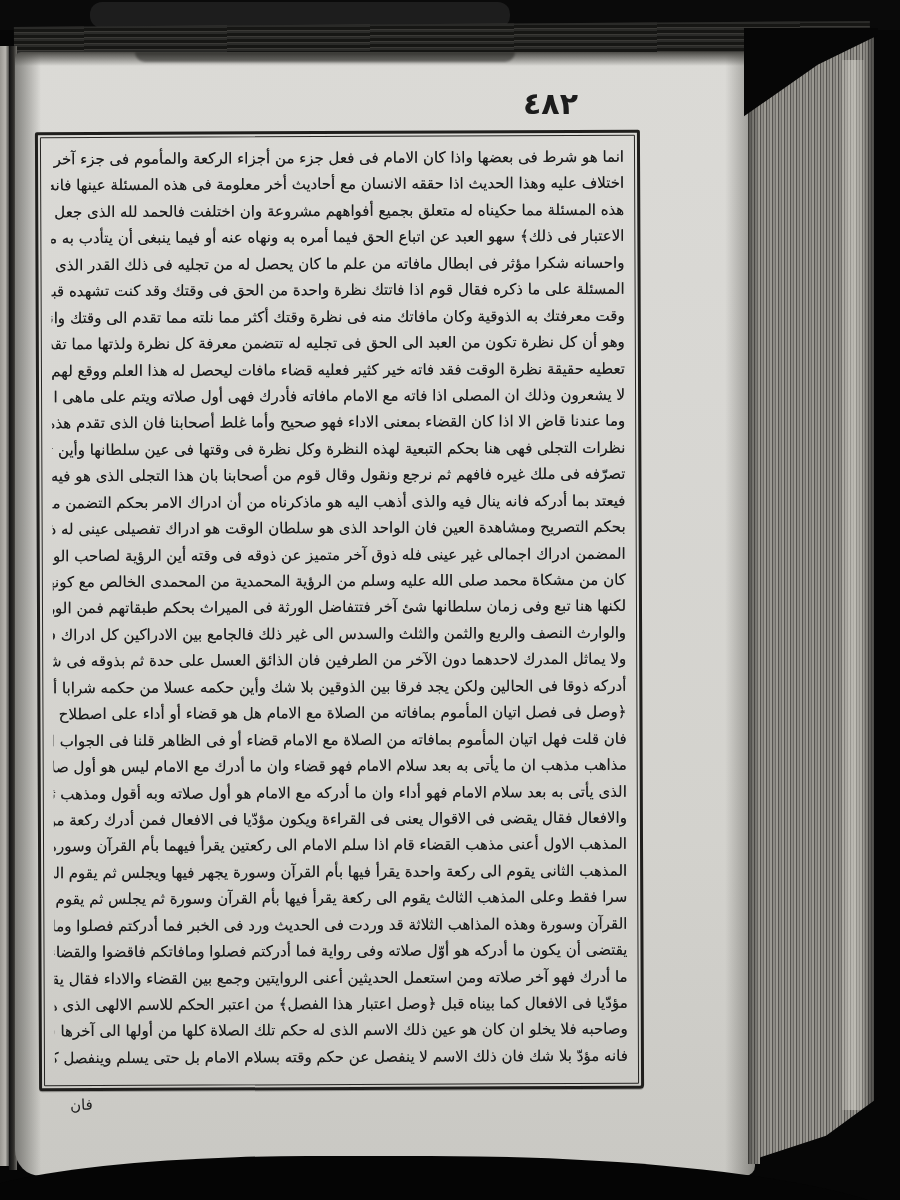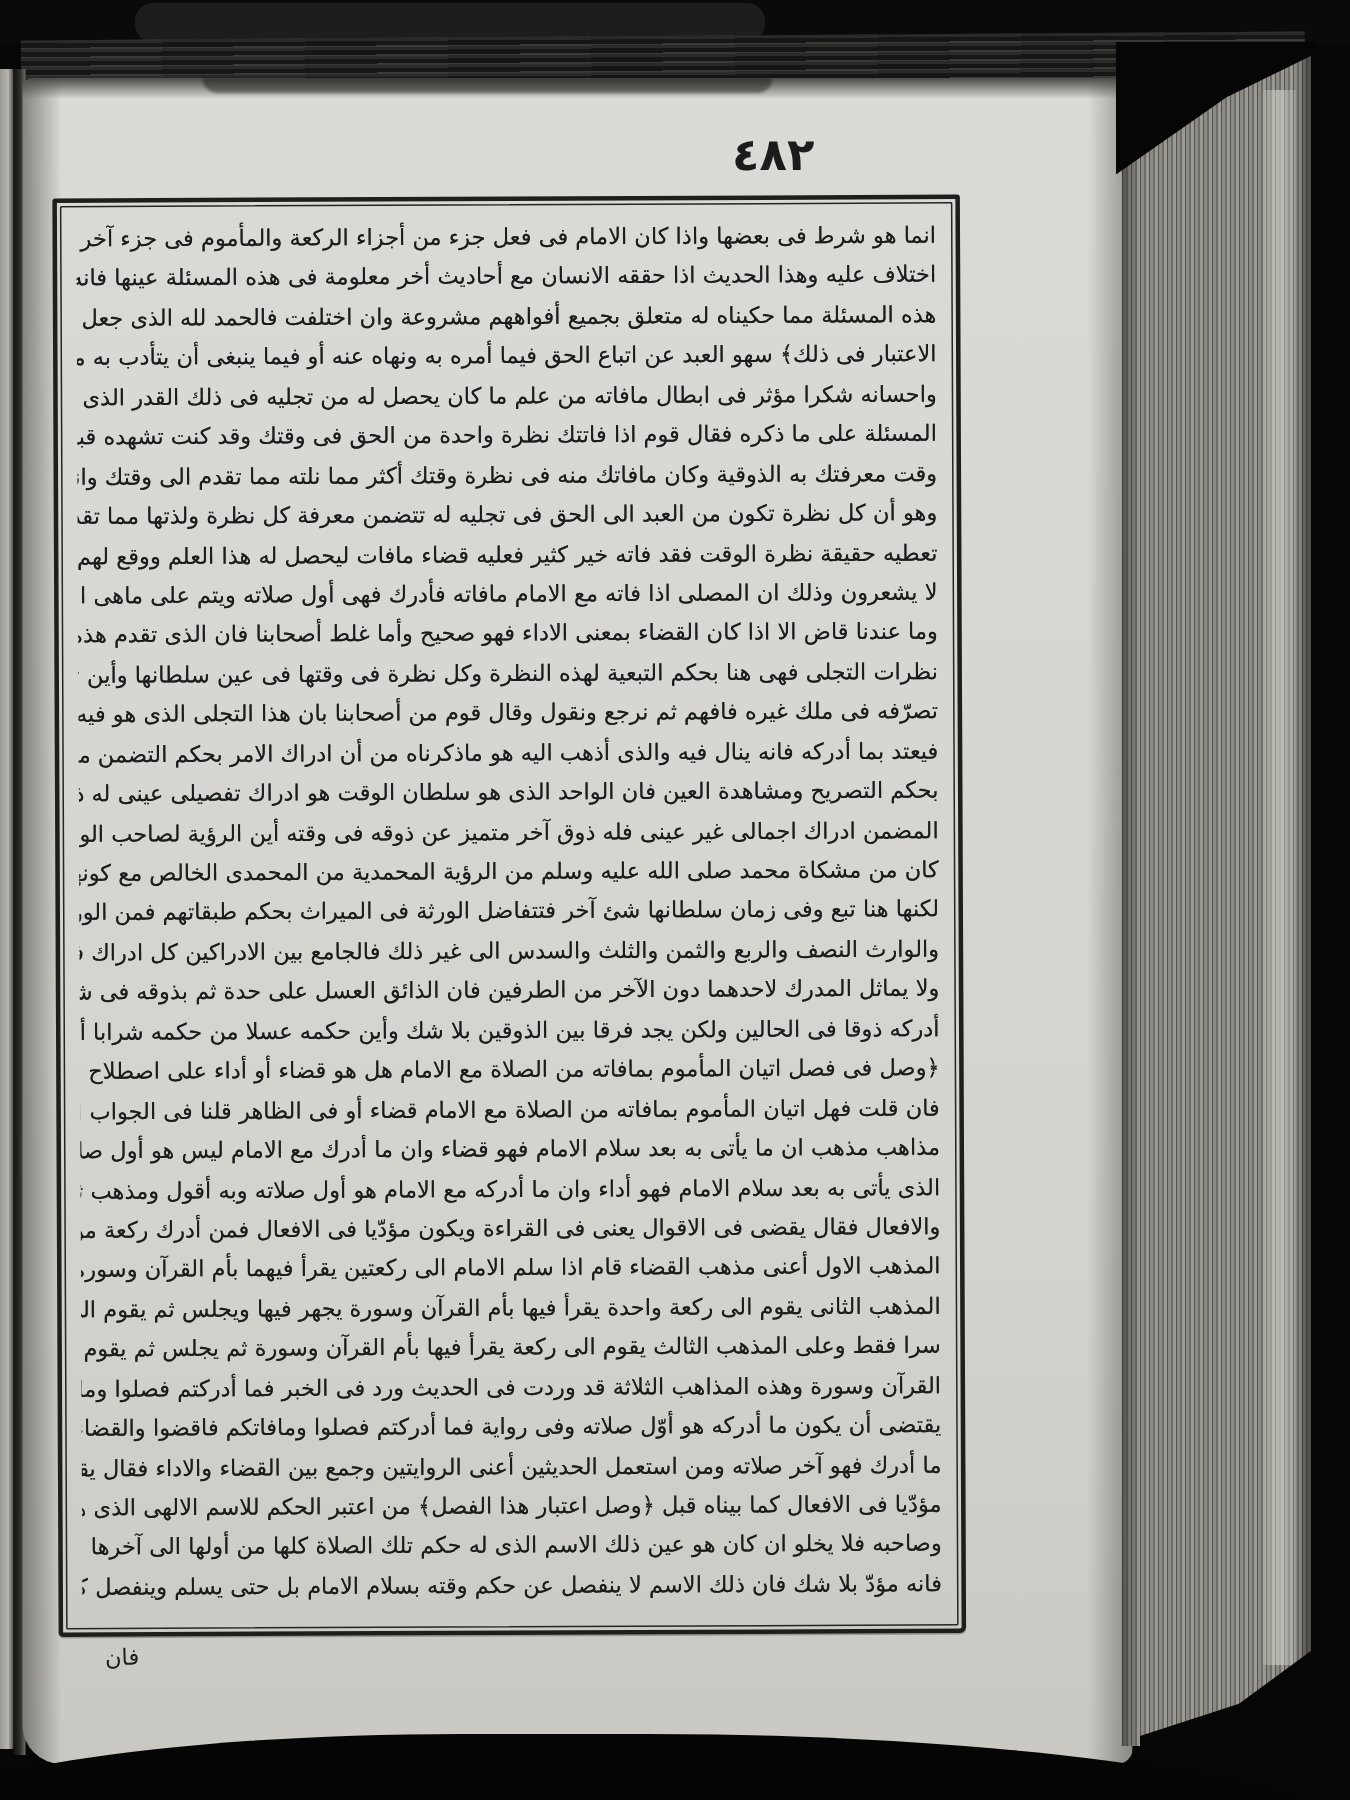--- a/index.html
+++ b/index.html
@@ -44,21 +44,21 @@
   .fore-edge-botcut{position:absolute;left:760px;top:1080px;width:120px;height:90px;background:#060606;clip-path:polygon(100% 18%,100% 100%,0 100%,0 86%,55% 62%);}
 
   .bottom-shadow{
     position:absolute;left:-60px;top:1156px;width:980px;height:80px;background:#050505;
     border-radius:45% 60% 0 0 / 90% 120% 0 0;
   }
 
   
   .page-number{
     position:absolute;left:488px;top:86px;width:90px;
-    text-align:left;font-size:30px;font-weight:bold;color:var(--ink,#1c1c1c);
+    text-align:right;font-size:30px;font-weight:bold;color:var(--ink,#1c1c1c);
     letter-spacing:2px;
   }
   .frame-outer{
     position:absolute;left:37px;top:131px;width:599px;height:953px;
     border:3px solid #1f1e1c;border-radius:2px 2px 4px 3px;
     transform:rotate(-0.25deg);
     box-shadow:0 1px 0 rgba(0,0,0,.25);
   }
   .frame-inner{
     position:absolute;inset:2px;border:1.2px solid #262523;border-radius:1px;

